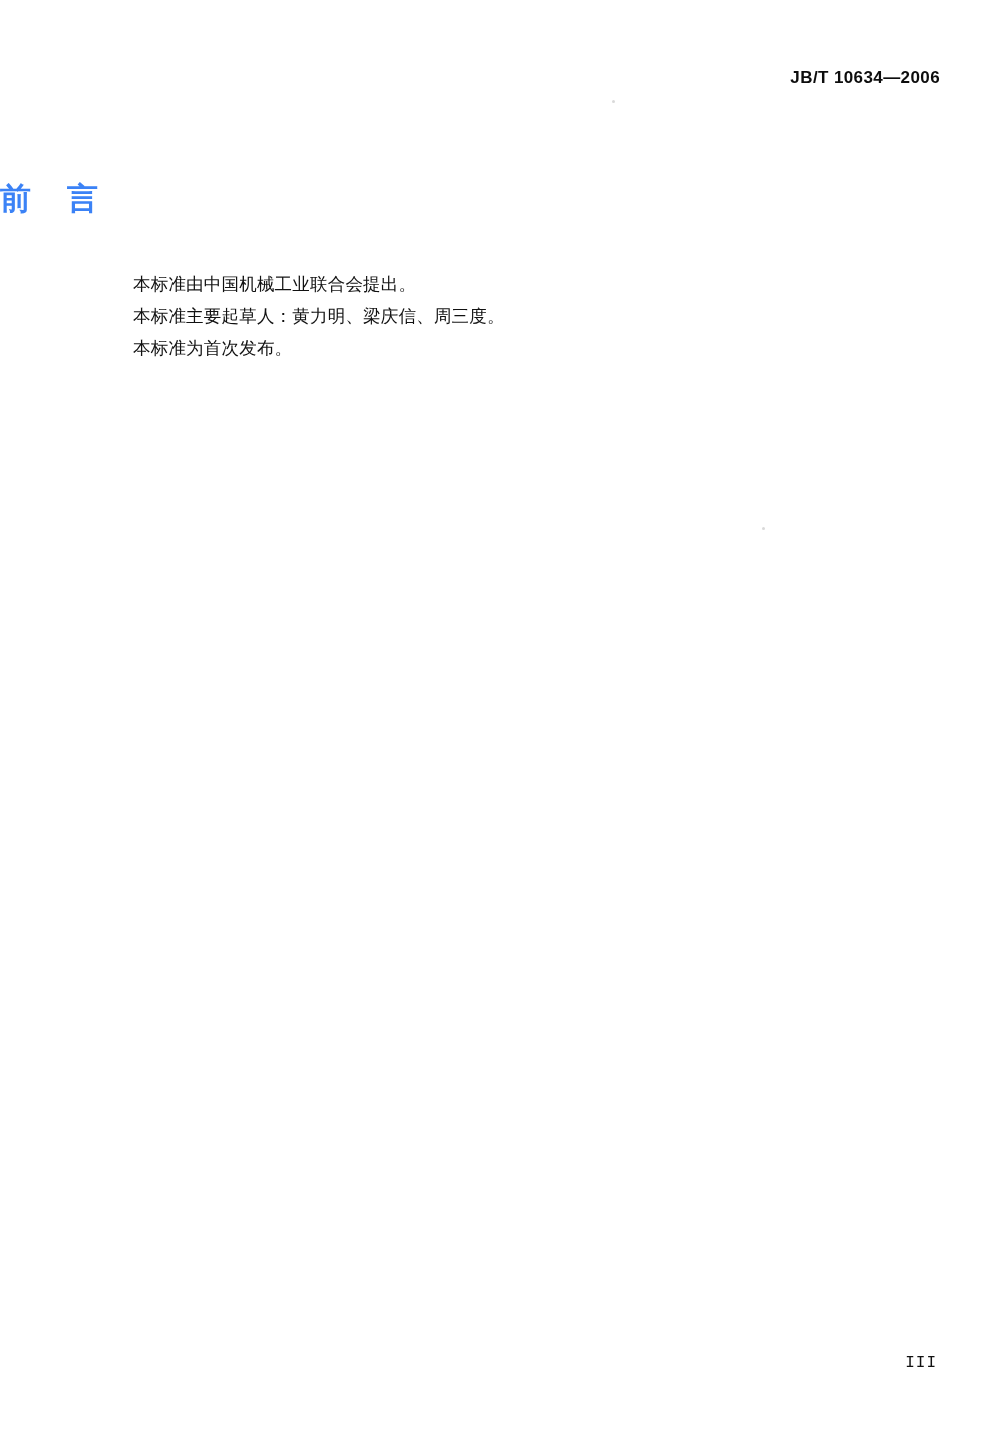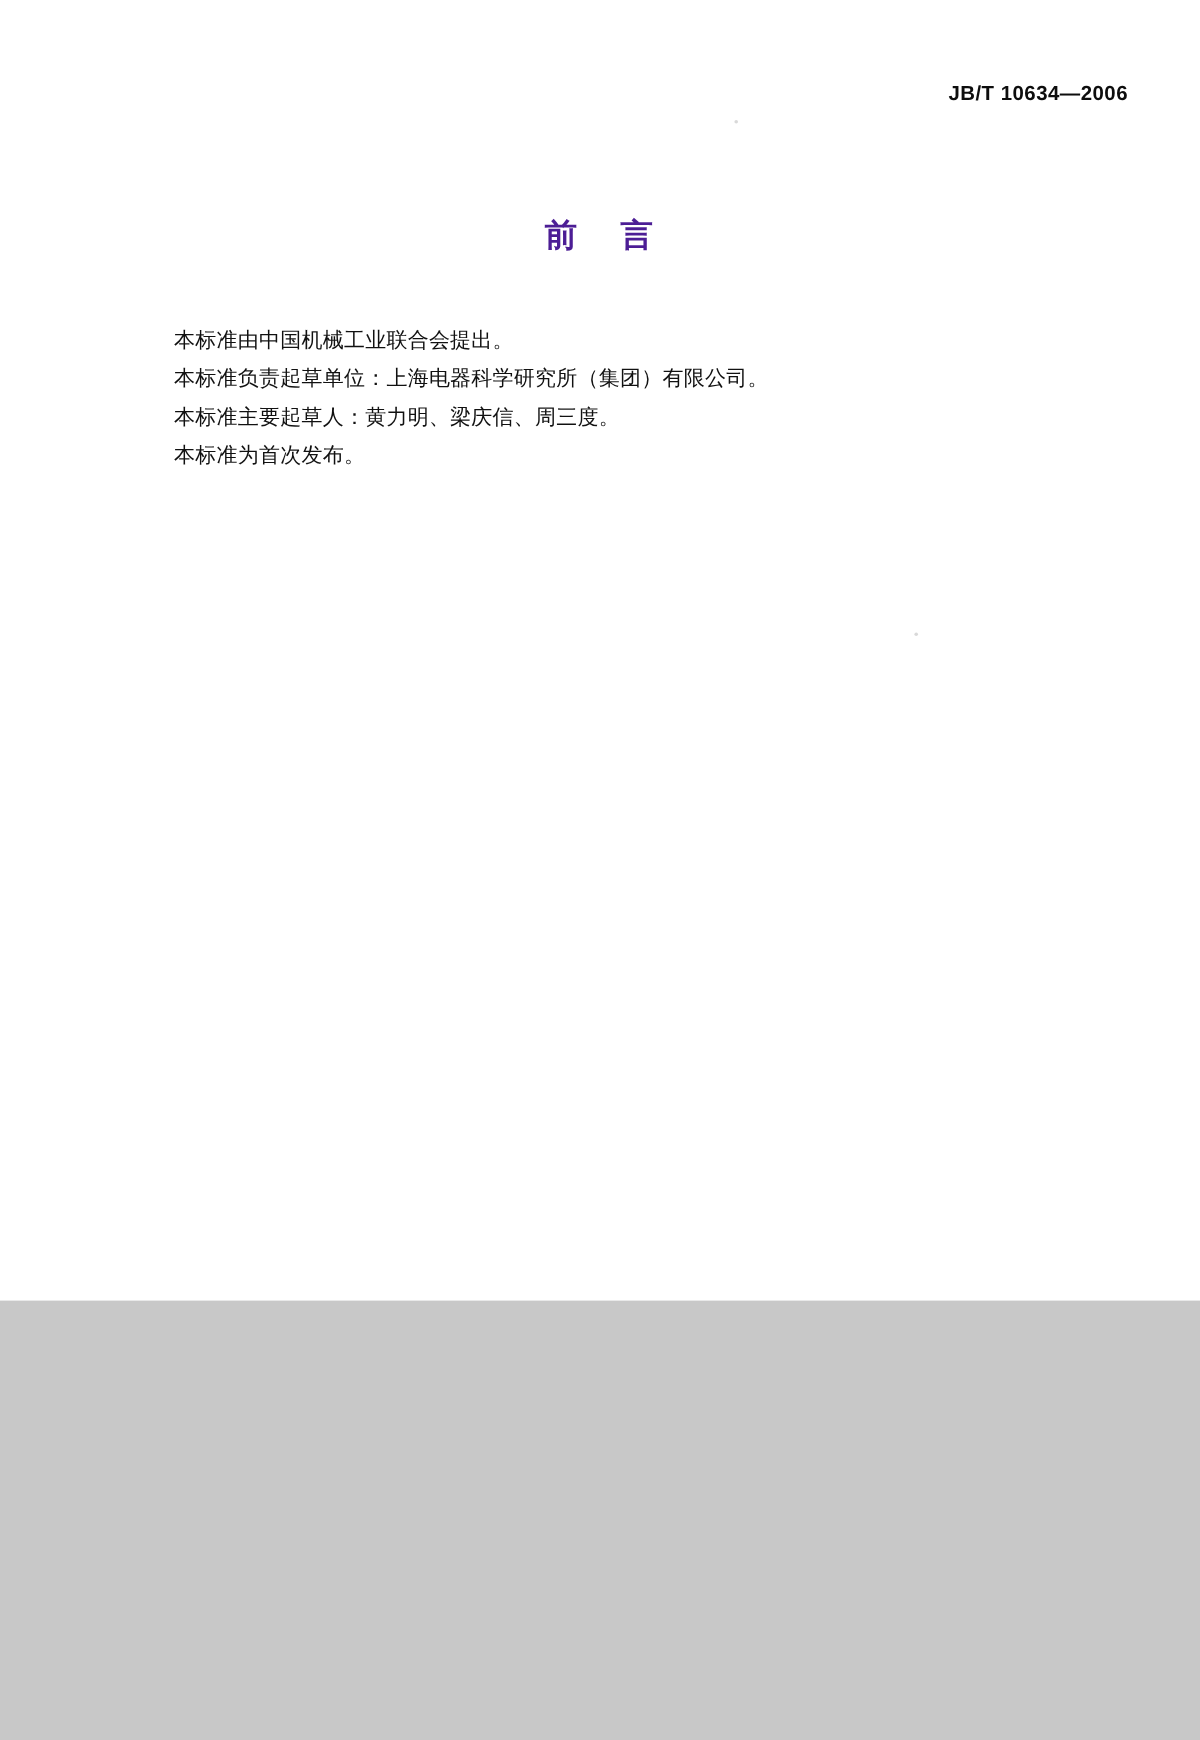--- a/index.html
+++ b/index.html
@@ -6,21 +6,21 @@
     margin: 0;
     padding: 0;
     background: #c8c8c8;
   }
   body {
     font-family: "Liberation Serif", serif;
   }
   .page {
     position: relative;
     width: 1000px;
-    height: 1084px;
+    height: 1450px;
     background: #ffffff;
     overflow: hidden;
   }
   .page-inner {
     position: absolute;
     left: 0; top: 0;
     width: 1000px;
     height: 1450px;
   }
   
@@ -48,40 +48,39 @@
     letter-spacing: -2px;
     white-space: nowrap;
     user-select: none;
   }
   
   .doc-title {
     position: absolute;
     left: 0;
     top: 178px;
     width: 1000px;
-    text-align: center;
     font-family: "DejaVu Serif", serif;
-    font-size: 27px;
+    font-size: 31px;
     font-weight: bold;
-    color: #4c1d95;
+    color: #3b82f6;
     letter-spacing: 2px;
   }
   .doc-title .gap {
     display: inline-block;
     width: 34px;
   }
   
   .body-block {
     position: absolute;
     left: 133px;
     top: 272px;
     width: 760px;
   }
   .body-block p {
-    margin: 0 0 7px 12px;
+    margin: 0 0 7px 0;
     font-family: "DejaVu Serif", serif;
     font-size: 17.5px;
     line-height: 25px;
     color: #111;
     letter-spacing: 0.2px;
     white-space: nowrap;
   }
   
   .folio {
     position: absolute;
@@ -107,21 +106,20 @@
 
     <div class="std-number">JB/T 10634—2006</div>
 
 
     <div class="doc-title">
       <span>前</span><span class="gap"></span><span>言</span>
     </div>
 
     <div class="body-block">
       <p>本标准由中国机械工业联合会提出。</p>
-      <p>本标准负责起草单位：上海电器科学研究所（集团）有限公司。</p>
       <p>本标准主要起草人：黄力明、梁庆信、周三度。</p>
       <p>本标准为首次发布。</p>
     </div>
 
     <div class="speck" style="left:612px; top:100px; width:3px; height:3px;"></div>
     <div class="speck" style="left:762px; top:527px; width:3px; height:3px;"></div>
 
     <div class="folio">III</div>
 
   </div>

